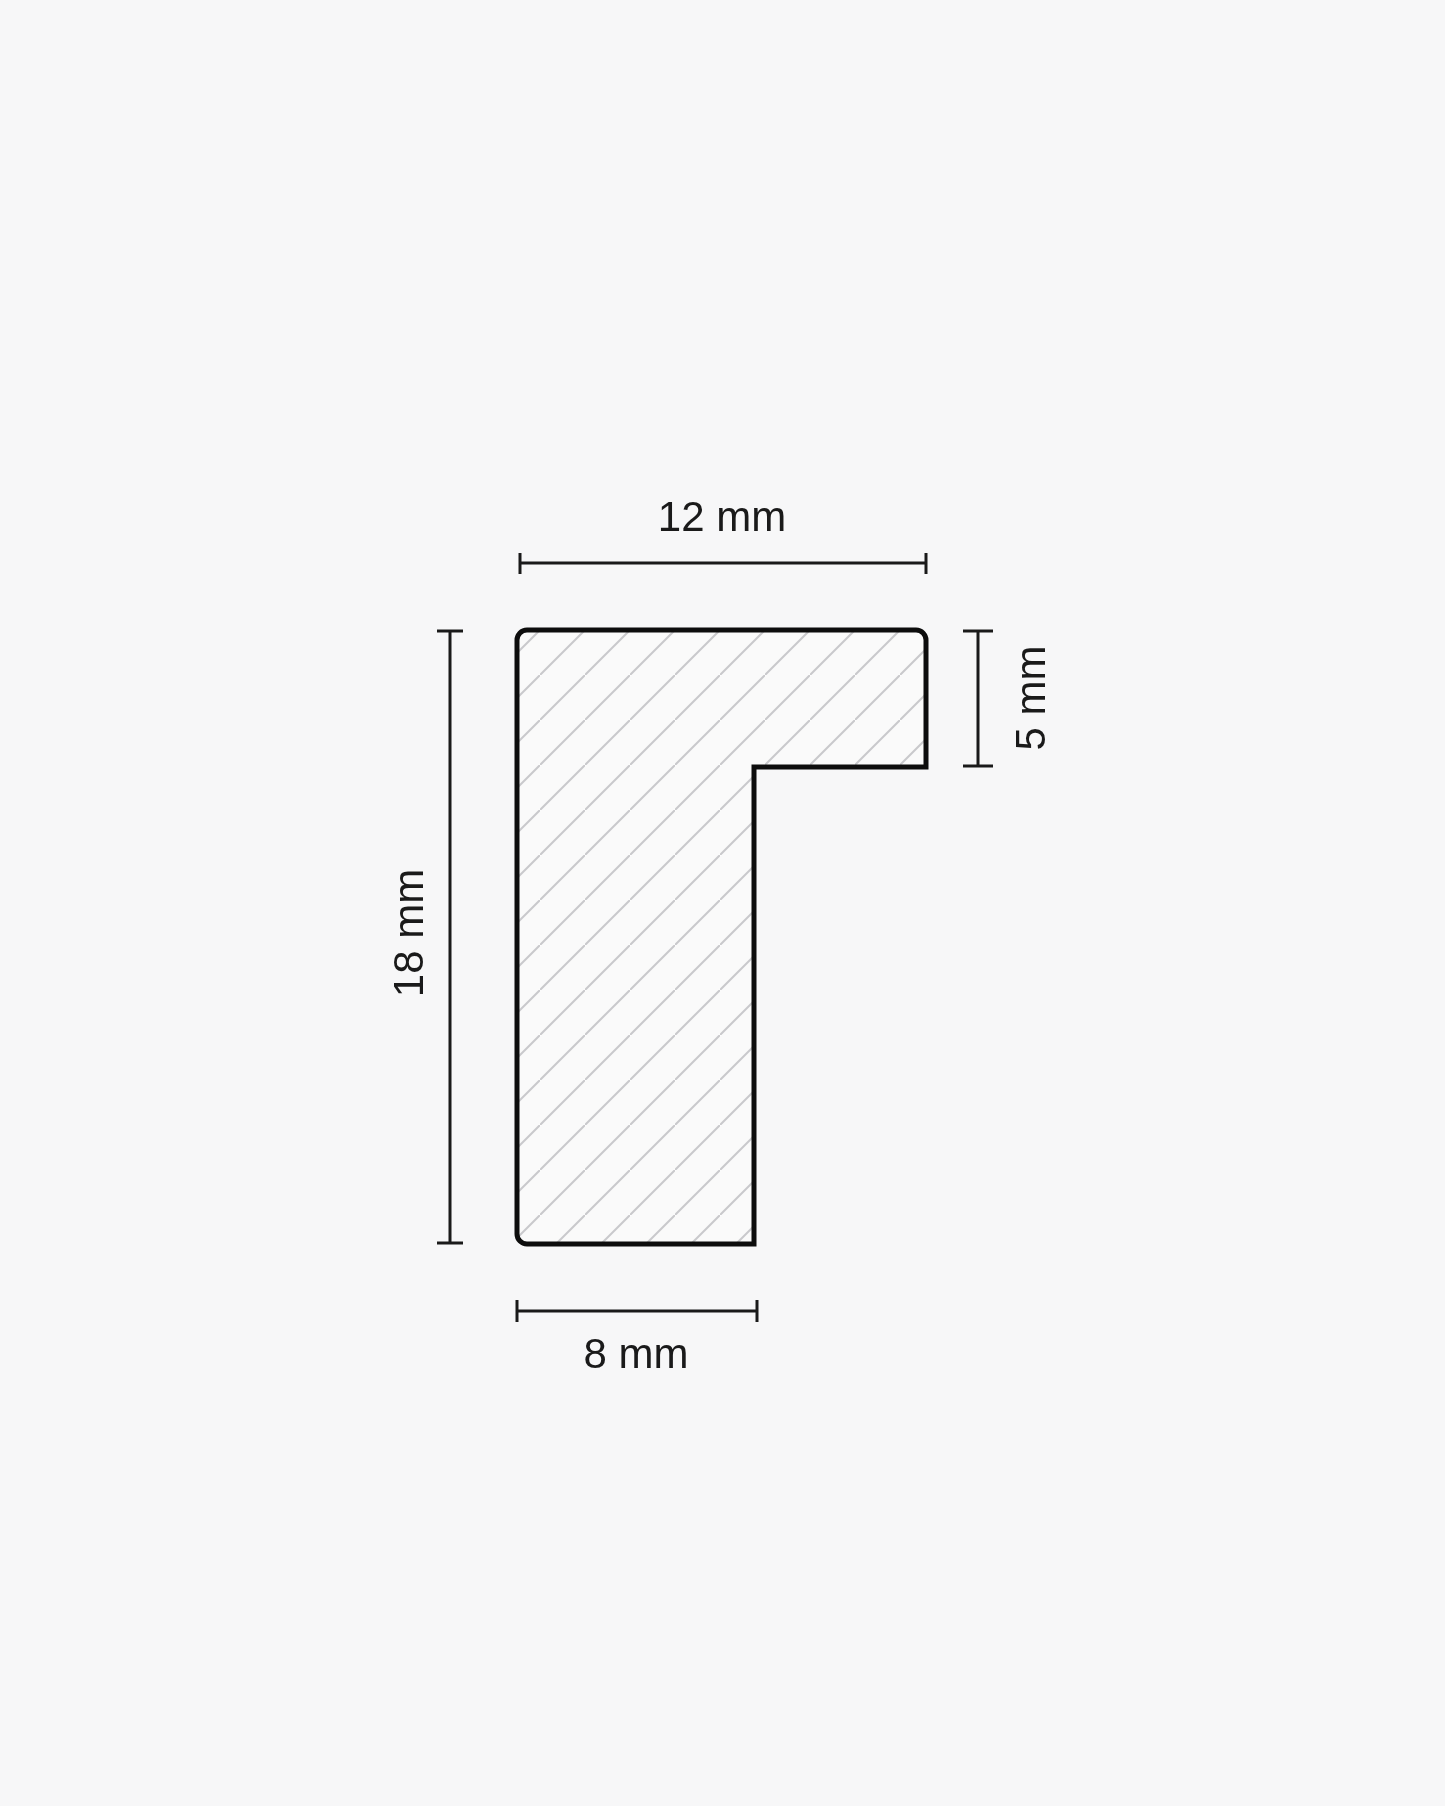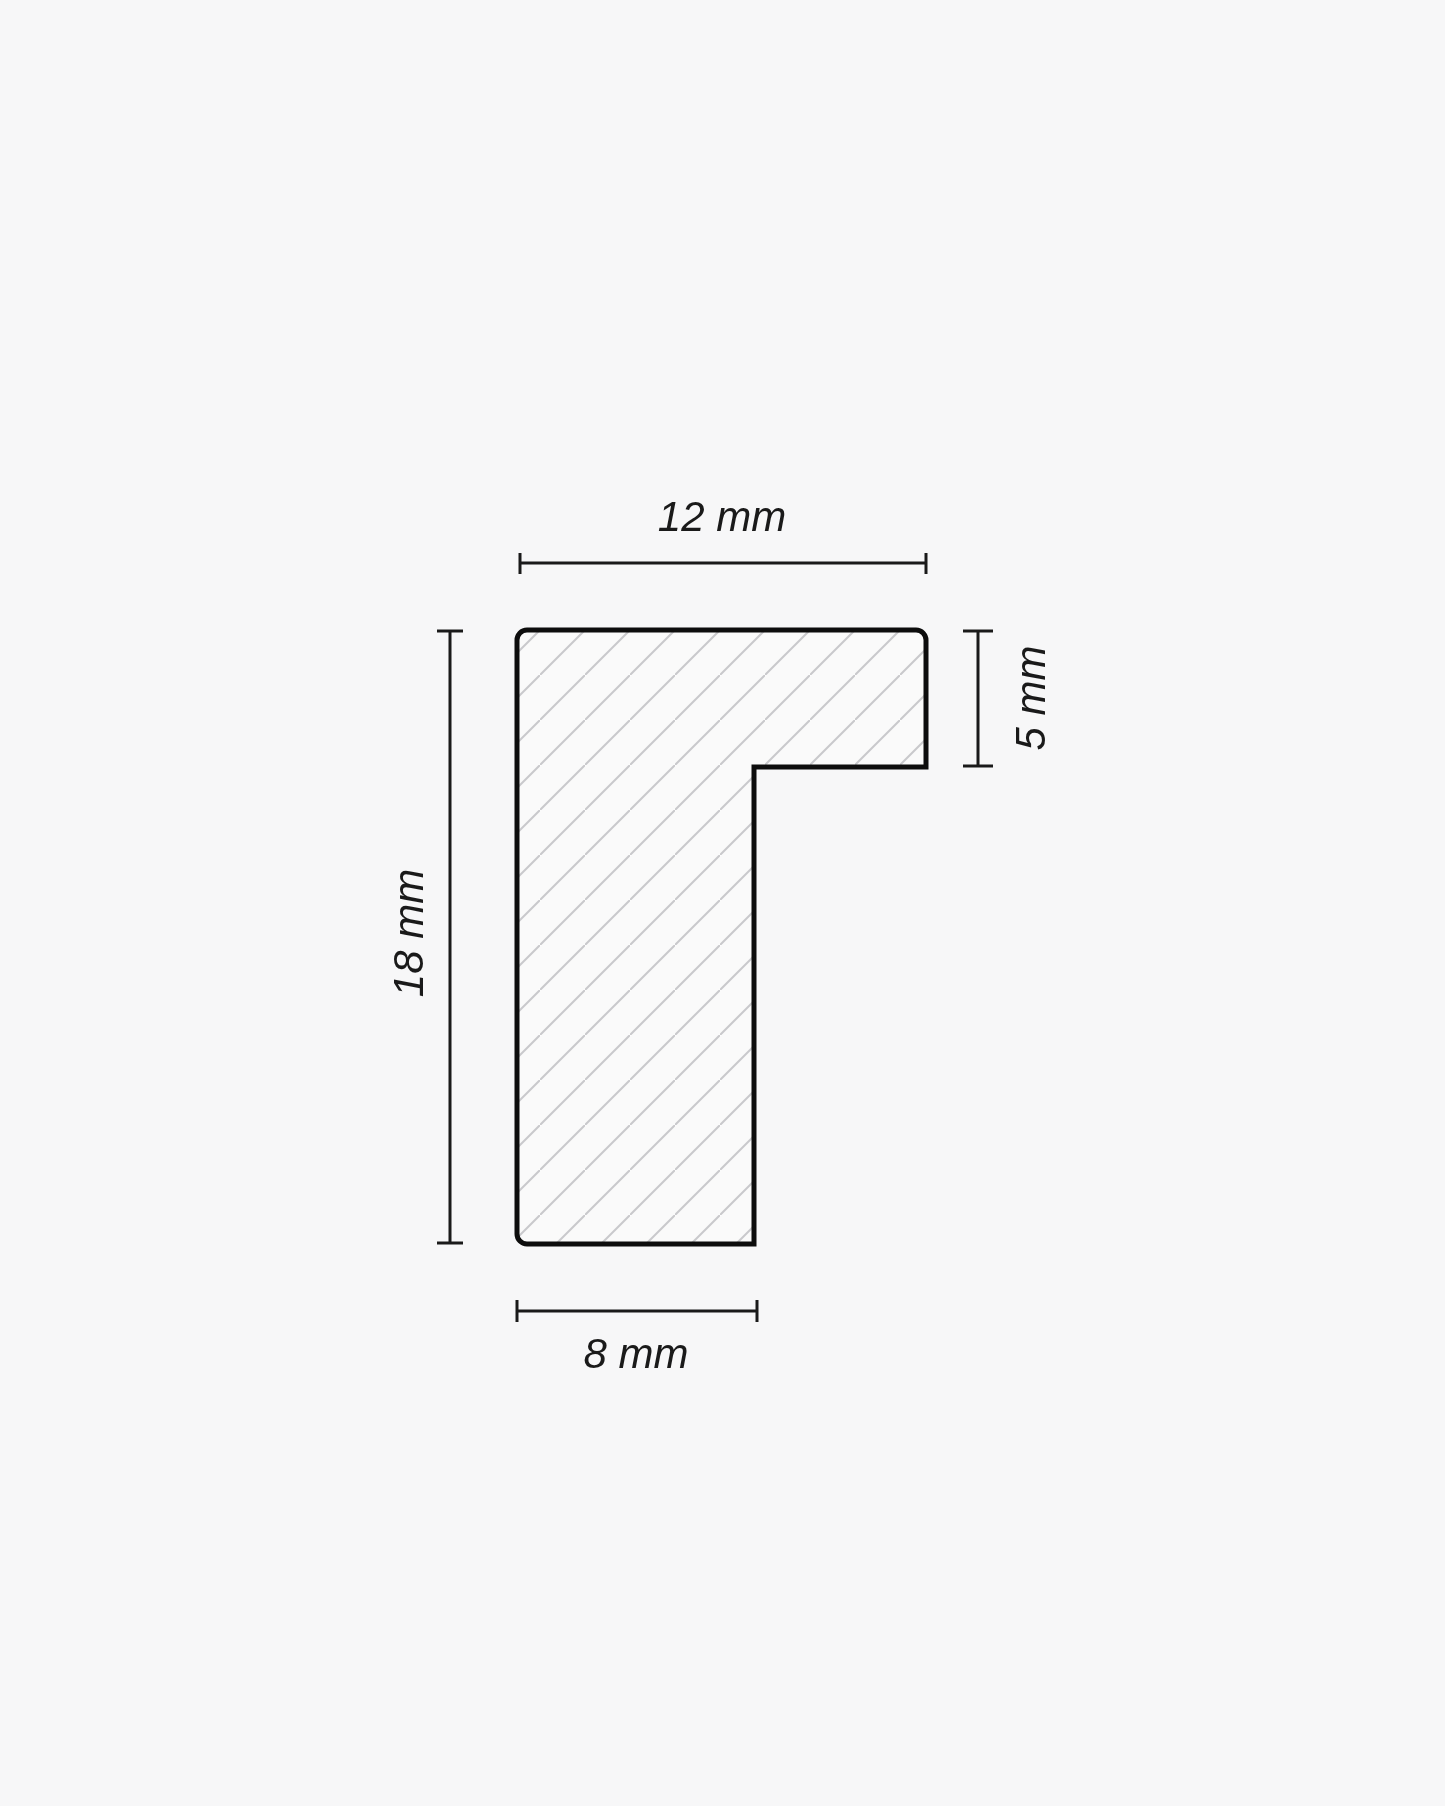--- a/index.html
+++ b/index.html
@@ -9,21 +9,20 @@
     height: 1806px;
     background: #f7f7f8;
     overflow: hidden;
   }
   .canvas {
     position: absolute;
     left: 0;
     top: 0;
     width: 1445px;
     height: 1806px;
-    font-style: italic;
   }
   svg {
     display: block;
   }
   .profile-outline {
     fill: url(#hatch);
     stroke: #0d0d0d;
     stroke-width: 5;
     stroke-linejoin: miter;
   }

